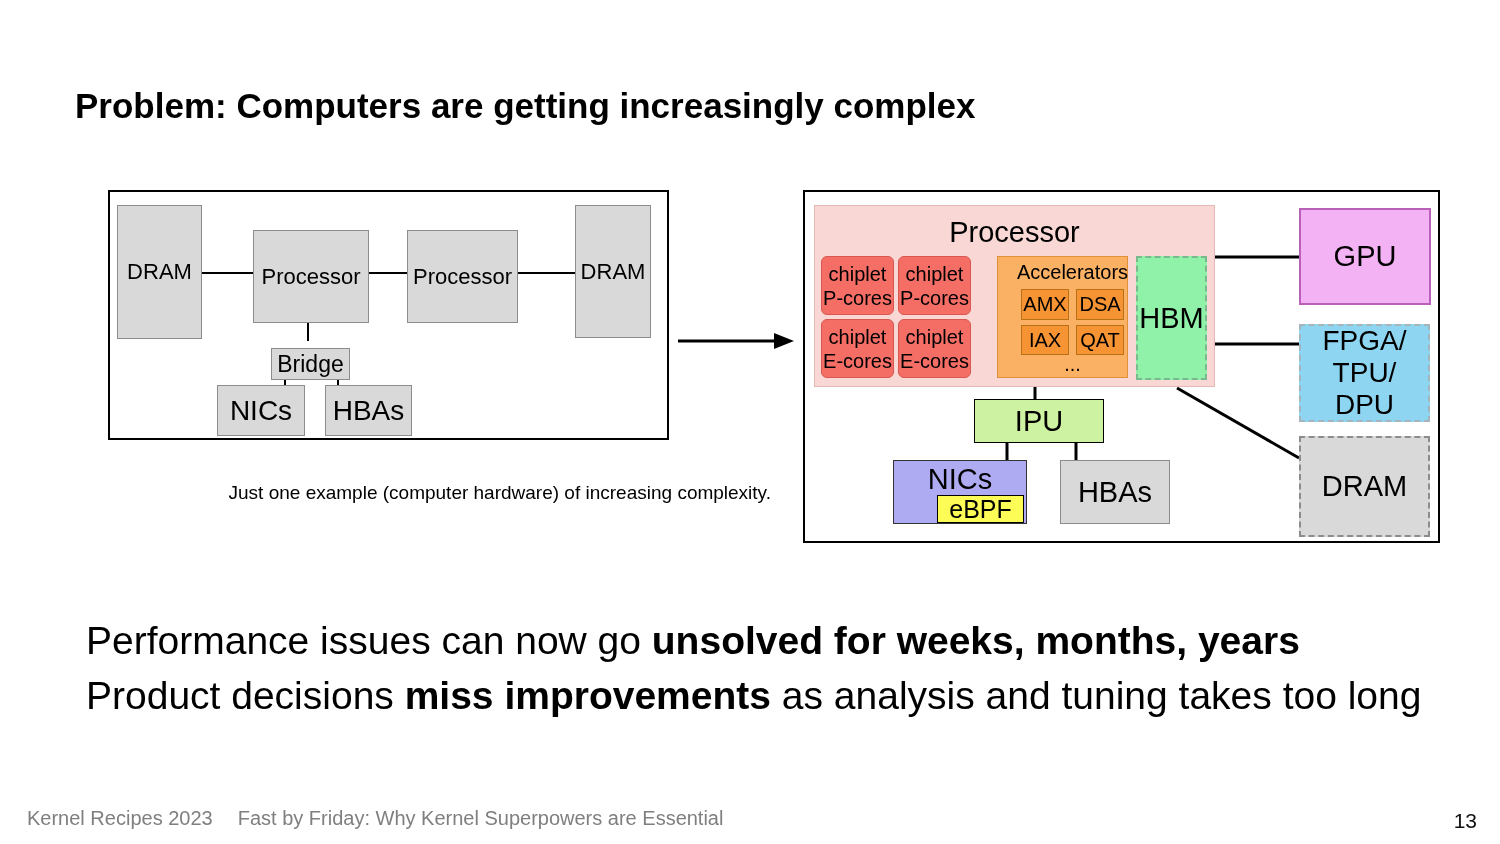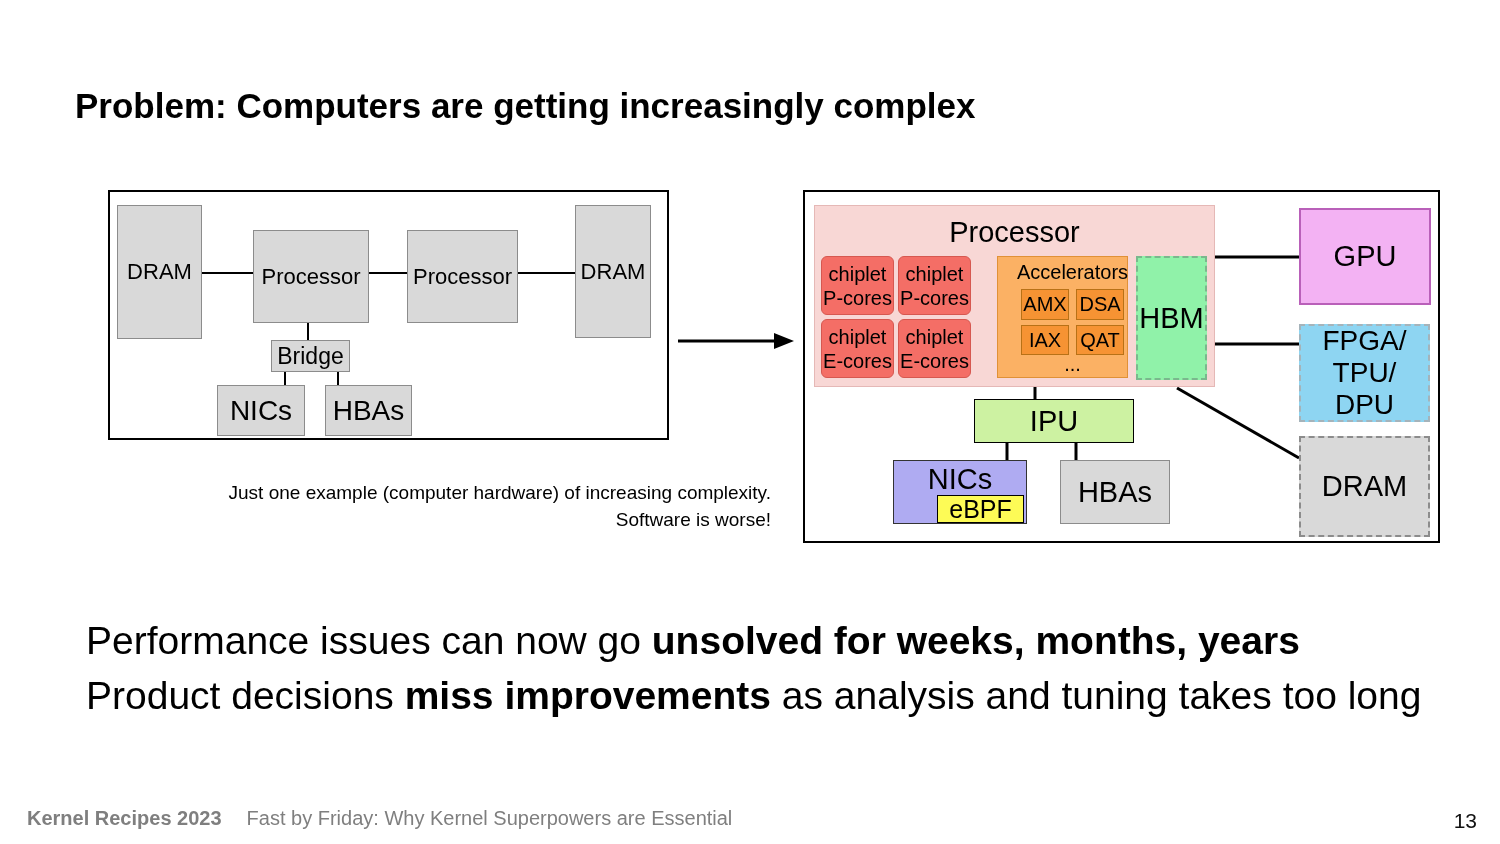--- a/index.html
+++ b/index.html
@@ -119,21 +119,21 @@
     border: 1px solid var(--gray-border, #8c8c8c);
     font-size: 29px;
   }
   
   .page-title { font-size: 35px; font-weight: bold; letter-spacing: 0; }
   .caption { font-size: 19px; line-height: 27px; text-align: right; }
   .body-text { font-size: 39px; line-height: 55px; }
   .body-text b { font-weight: bold; }
   .footer { display: flex; align-items: baseline; gap: 25px;
             color: var(--footer-gray, #7f7f7f); font-size: 20px; }
-  .footer .conf { font-weight: bold; text-align: right; }
+  .footer .conf { font-weight: normal; text-align: right; }
   .page-num { font-size: 21px; color: #111; }
 </style>
 </head>
 <body>
 
 <div class="slide">
 
   <h1 class="abs page-title" style="left:75px; top:86px;text-align:right;">Problem: Computers are getting increasingly complex</h1>
 
   <div class="diagram-frame" style="left:108px; top:190px; width:561px; height:250px;">
@@ -144,21 +144,21 @@
       <line x1="408" y1="81" x2="465" y2="81" stroke="#000" stroke-width="2"></line>
       <line x1="198" y1="131" x2="198" y2="149" stroke="#000" stroke-width="2"></line>
       <line x1="175" y1="180" x2="175" y2="194" stroke="#000" stroke-width="2"></line>
       <line x1="228" y1="180" x2="228" y2="194" stroke="#000" stroke-width="2"></line>
     </svg>
 
     <div class="box gray-box" style="left:7px; top:13px; width:85px; height:134px; font-size:22px;">DRAM</div>
     <div class="box gray-box" style="left:143px; top:38px; width:116px; height:93px; font-size:22px;">Processor</div>
     <div class="box gray-box" style="left:297px; top:38px; width:111px; height:93px; font-size:22px;">Processor</div>
     <div class="box gray-box" style="left:465px; top:13px; width:76px; height:133px; font-size:22px;">DRAM</div>
-    <div class="box gray-box" style="left:161px; top:148px; width:79px; height:32px; font-size:23px;">Bridge</div>
+    <div class="box gray-box" style="left:161px; top:156px; width:79px; height:32px; font-size:23px;">Bridge</div>
     <div class="box gray-box" style="left:107px; top:193px; width:88px; height:51px; font-size:28px;">NICs</div>
     <div class="box gray-box" style="left:215px; top:193px; width:87px; height:51px; font-size:28px;">HBAs</div>
   </div>
 
   <svg class="abs" style="left:672px; top:328px;" width="130" height="26" viewBox="0 0 130 26">
     <line x1="6" y1="13" x2="102" y2="13" stroke="#000" stroke-width="3"></line>
     <polygon points="102,5 122,13 102,21" fill="#000"></polygon>
   </svg>
 
   <div class="diagram-frame" style="left:803px; top:190px; width:637px; height:353px;">
@@ -211,33 +211,32 @@
     <div class="box gpu-box" style="left:494px; top:16px; width:132px; height:97px;">GPU</div>
 
     <div class="box fpga-box" style="left:494px; top:132px; width:131px; height:98px;">
       <div>FPGA/</div>
       <div>TPU/</div>
       <div>DPU</div>
     </div>
 
     <div class="box dram-dashed-box" style="left:494px; top:244px; width:131px; height:101px;">DRAM</div>
 
-    <div class="box ipu-box" style="left:169px; top:207px; width:160px; height:44px;">IPU</div>
+    <div class="box ipu-box" style="left:169px; top:207px; width:130px; height:44px;">IPU</div>
 
     <div class="box nics-box" style="left:88px; top:268px; width:134px; height:64px;">
       <span>NICs</span>
       <div class="ebpf-box" style="left:43px; top:34px; width:87px; height:28px;">eBPF</div>
     </div>
 
     <div class="box hbas-r-box" style="left:255px; top:268px; width:110px; height:64px;">HBAs</div>
   </div>
 
   <div class="abs caption" style="left:171px; top:479px; width:600px;">
     <div>Just one example (computer hardware) of increasing complexity.</div>
-    <div>Software is worse!</div>
   </div>
 
   <div class="abs body-text" style="left:86px; top:613px; width:1360px;">
     <div><span>Performance issues can now go </span><b>unsolved for weeks, months, years</b></div>
     <div><span>Product decisions </span><b>miss improvements</b><span> as analysis and tuning takes too long</span></div>
   </div>
 
   <div class="abs footer" style="left:27px; top:807px;">
     <span class="conf">Kernel Recipes 2023</span>
     <span>Fast by Friday: Why Kernel Superpowers are Essential</span>

